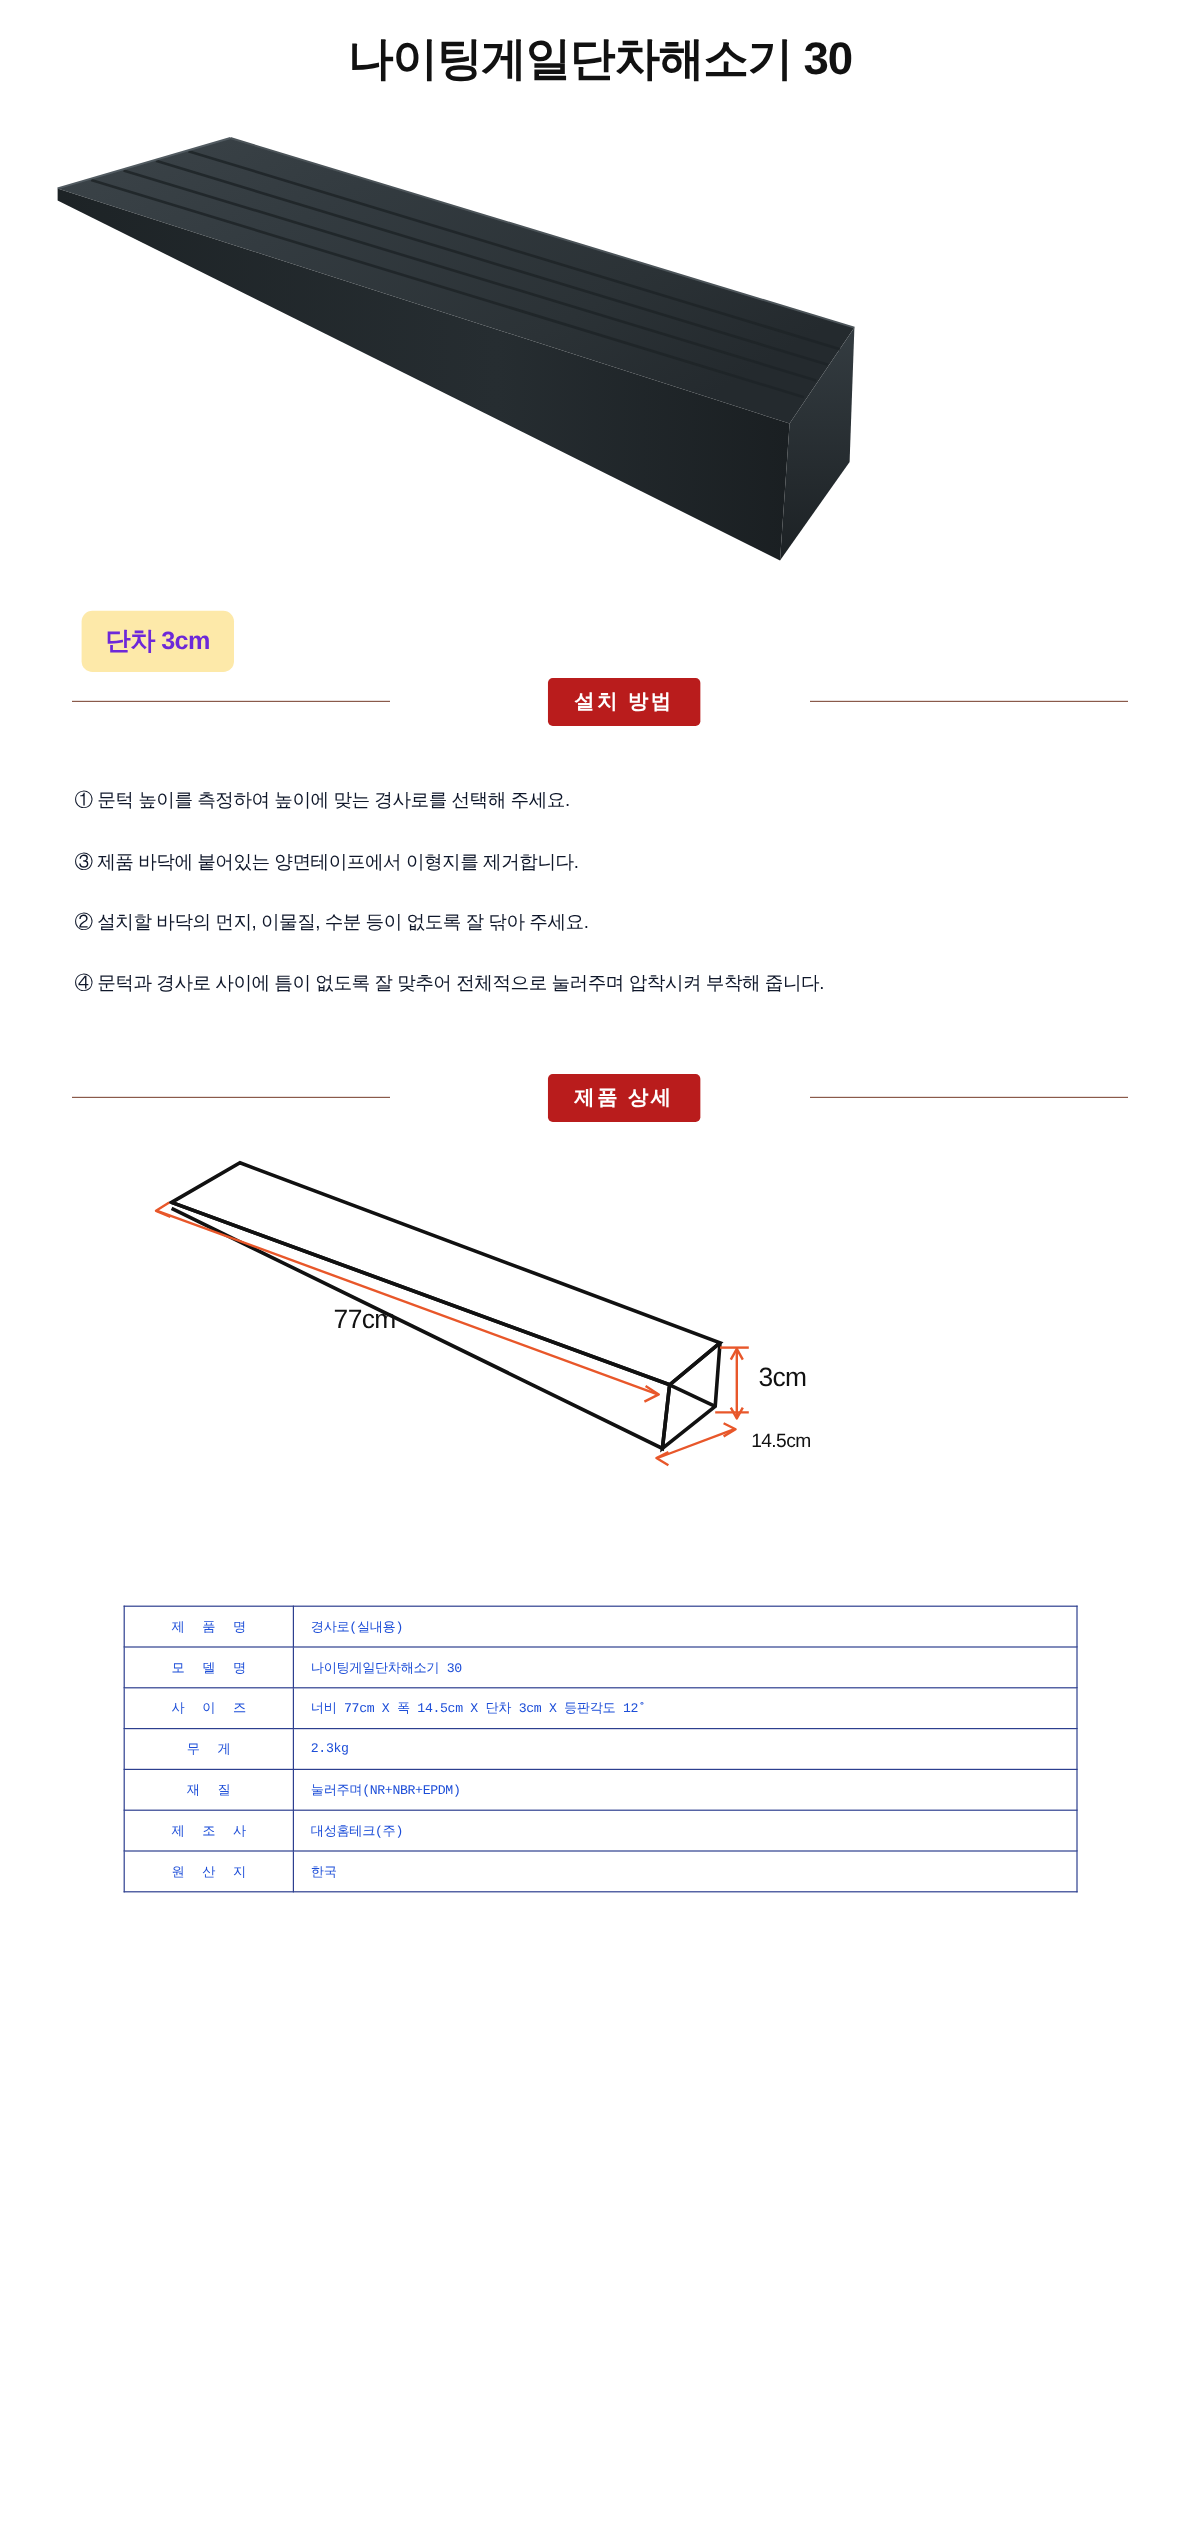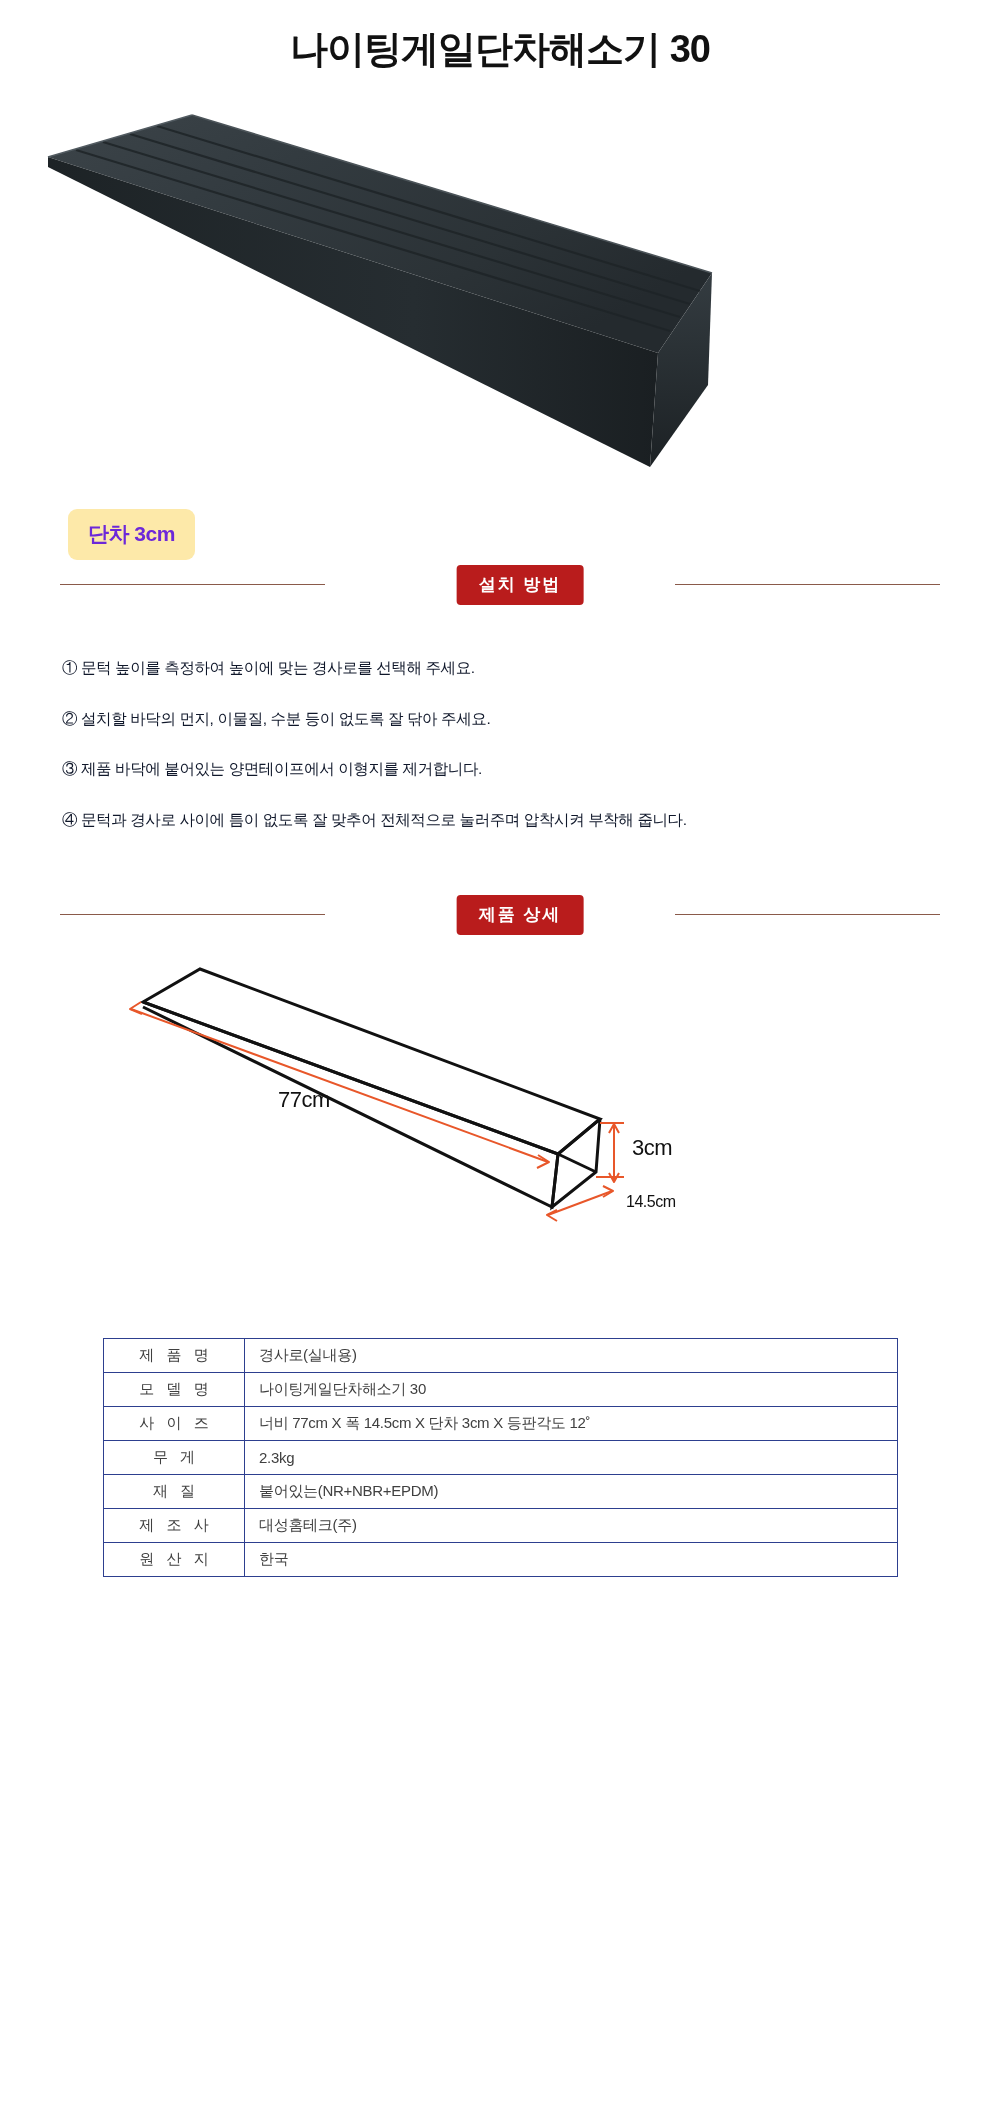--- a/index.html
+++ b/index.html
@@ -119,24 +119,25 @@
     width: 795px;
   }
   table.spec {
     border-collapse: collapse;
     width: 100%;
     table-layout: fixed;
   }
   table.spec td {
     border: 1px solid #2d3f8f;
     height: 33px;
-    font-size: 15px;
-    color: #404040;
+    font-size: 11px;
+    color: #1d4ed8;
     letter-spacing: -0.3px;
     padding: 0 8px;
+    font-family: Liberation Mono, monospace;
   }
   table.spec td.key {
     width: 128px;
     text-align: center;
     letter-spacing: 4px;
     padding-right: 4px;
   }
   table.spec td.val {
     padding-left: 14px;
   }
@@ -186,22 +187,22 @@
 </div>
 
 <div class="section-head">
   <div class="rule left"></div>
   <div class="label">설치 방법</div>
   <div class="rule right"></div>
 </div>
 
 <div class="steps">
   <div class="step-line">① 문턱 높이를 측정하여 높이에 맞는 경사로를 선택해 주세요.</div>
+  <div class="step-line">③ 제품 바닥에 붙어있는 양면테이프에서 이형지를 제거합니다.</div>
   <div class="step-line">② 설치할 바닥의 먼지, 이물질, 수분 등이 없도록 잘 닦아 주세요.</div>
-  <div class="step-line">③ 제품 바닥에 붙어있는 양면테이프에서 이형지를 제거합니다.</div>
   <div class="step-line">④ 문턱과 경사로 사이에 틈이 없도록 잘 맞추어 전체적으로 눌러주며 압착시켜 부착해 줍니다.</div>
 </div>
 
 <div class="section-head" style="margin-top:62px;">
   <div class="rule left"></div>
   <div class="label">제품 상세</div>
   <div class="rule right"></div>
 </div>
 
 <div class="detail-wrap">
@@ -258,21 +259,21 @@
       <tr>
         <td class="key">사 이 즈</td>
         <td class="val">너비 77cm X 폭 14.5cm X 단차 3cm X 등판각도 12˚</td>
       </tr>
       <tr>
         <td class="key">무    게</td>
         <td class="val">2.3kg</td>
       </tr>
       <tr>
         <td class="key">재    질</td>
-        <td class="val">붙어있는(NR+NBR+EPDM)</td>
+        <td class="val">눌러주며(NR+NBR+EPDM)</td>
       </tr>
       <tr>
         <td class="key">제 조 사</td>
         <td class="val">대성홈테크(주)</td>
       </tr>
       <tr>
         <td class="key">원 산 지</td>
         <td class="val">한국</td>
       </tr>
     </tbody>

